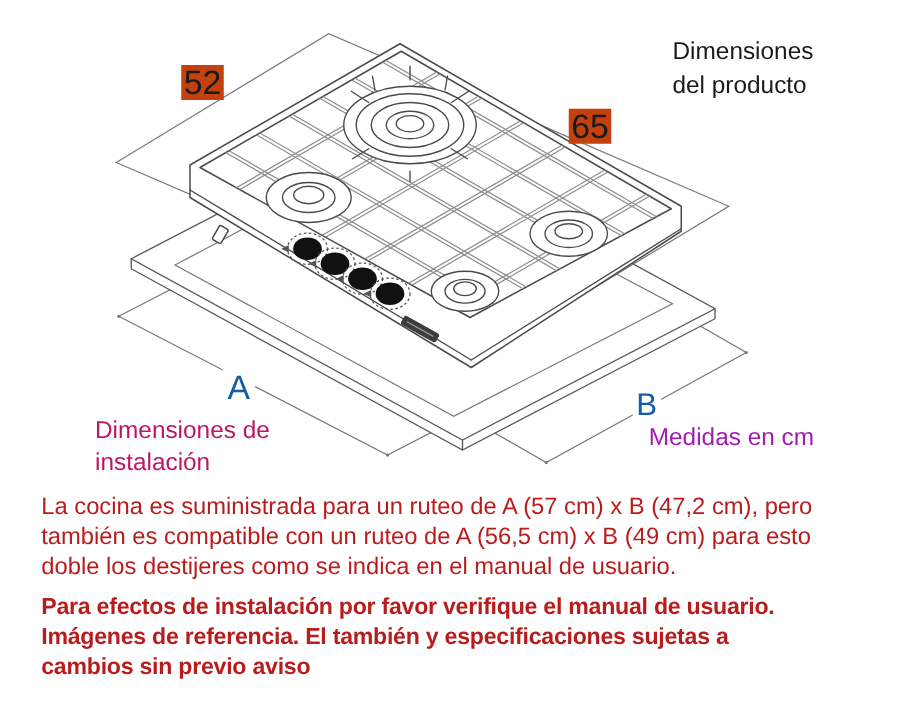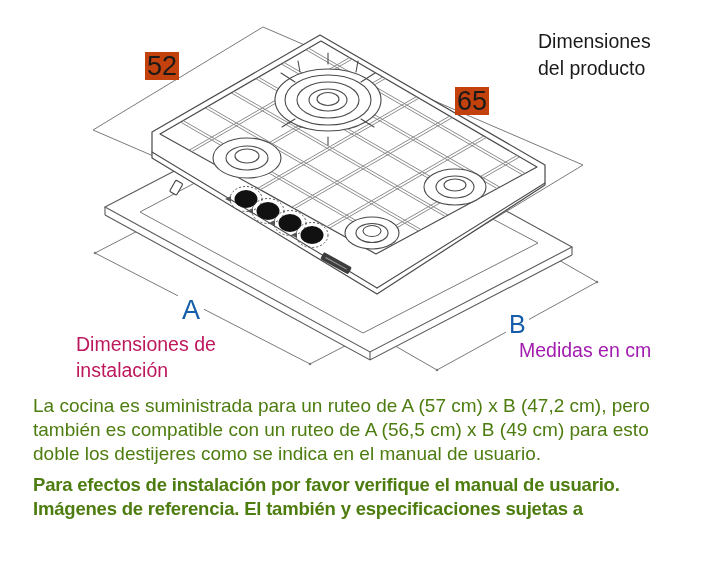--- a/index.html
+++ b/index.html
@@ -10,21 +10,21 @@
   .fig{position:absolute;left:0;top:0;width:720px;height:392px;}
   .lbl{position:absolute;white-space:nowrap;}
   .lbl-dim{font-size:27px;color:#1a1a1a;background:#c2410c;padding:0 2px;line-height:1.05;}
   .lbl-52{left:145px;top:52px;}
   .lbl-65{left:455px;top:87px;}
   .lbl-prod{left:538px;top:28px;font-size:19.5px;line-height:1.38;width:125px;white-space:normal;}
   .lbl-A{left:178px;top:295px;font-size:27px;color:#155da8;background:#fff;padding:0 4px;}
   .lbl-B{left:506px;top:310px;font-size:25px;color:#155da8;background:#fff;padding:0 3px;}
   .lbl-inst{left:76px;top:332px;font-size:19.5px;line-height:1.32;width:145px;white-space:normal;color:#be185d;}
   .lbl-med{left:519px;top:339px;font-size:19.5px;color:#a21caf;}
-  .para{position:absolute;left:33px;font-size:19px;line-height:24px;color:#4d7c0f;}
+  .para{position:absolute;left:33px;font-size:19px;line-height:24px;color:#b91c1c;}
   .para div{white-space:nowrap;}
   .p1{top:394px;}
   .p2{top:473px;font-weight:bold;font-size:18.5px;letter-spacing:-0.2px;line-height:24px;}
   svg .ln{stroke:#7a7a7a;stroke-width:1;fill:none;}
   svg .slab{stroke:#5a5a5a;stroke-width:1.1;}
   svg .ck{stroke:#4a4a4a;stroke-width:1.2;fill:#ffffff;stroke-linejoin:round;}
   svg .ckl{stroke:#4a4a4a;stroke-width:1.1;fill:none;stroke-linecap:round;}
   svg .grate{stroke:#8d8d8d;stroke-width:1;fill:none;}
   svg .burner{stroke:#4a4a4a;stroke-width:1.1;fill:#ffffff;}
 </style>
@@ -143,15 +143,16 @@
   <div class="lbl lbl-med">Medidas en cm</div>
 
   <div class="para p1">
     <div>La cocina es suministrada para un ruteo de A (57 cm) x B (47,2 cm), pero</div>
     <div>también es compatible con un ruteo de A (56,5 cm) x B (49 cm) para esto</div>
     <div>doble los destijeres como se indica en el manual de usuario.</div>
   </div>
   <div class="para p2">
     <div>Para efectos de instalación por favor verifique el manual de usuario.</div>
     <div>Imágenes de referencia. El también y especificaciones sujetas a</div>
+    <div>cambios sin previo aviso</div>
   </div>
 
 </div>
 
 </body></html>

